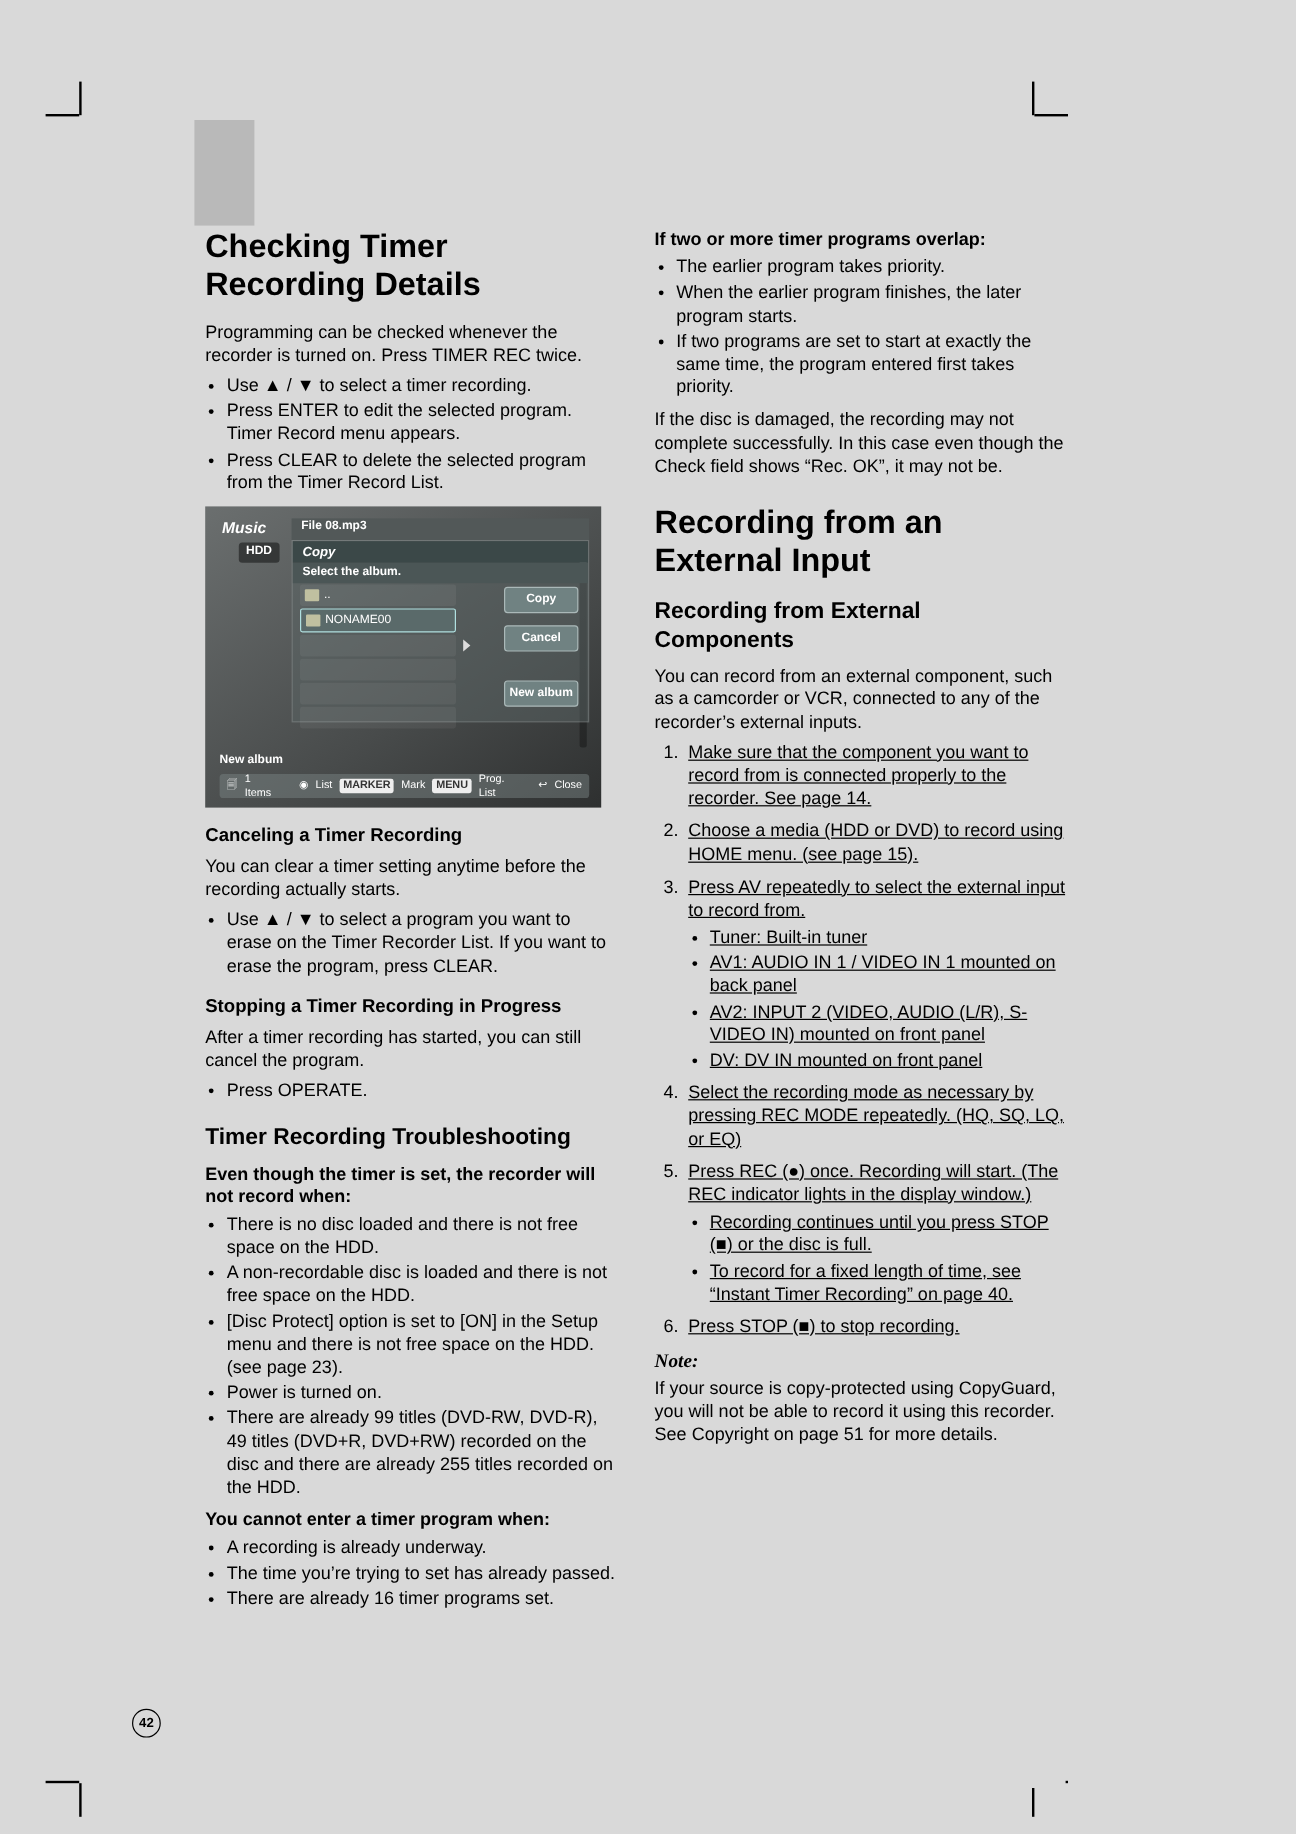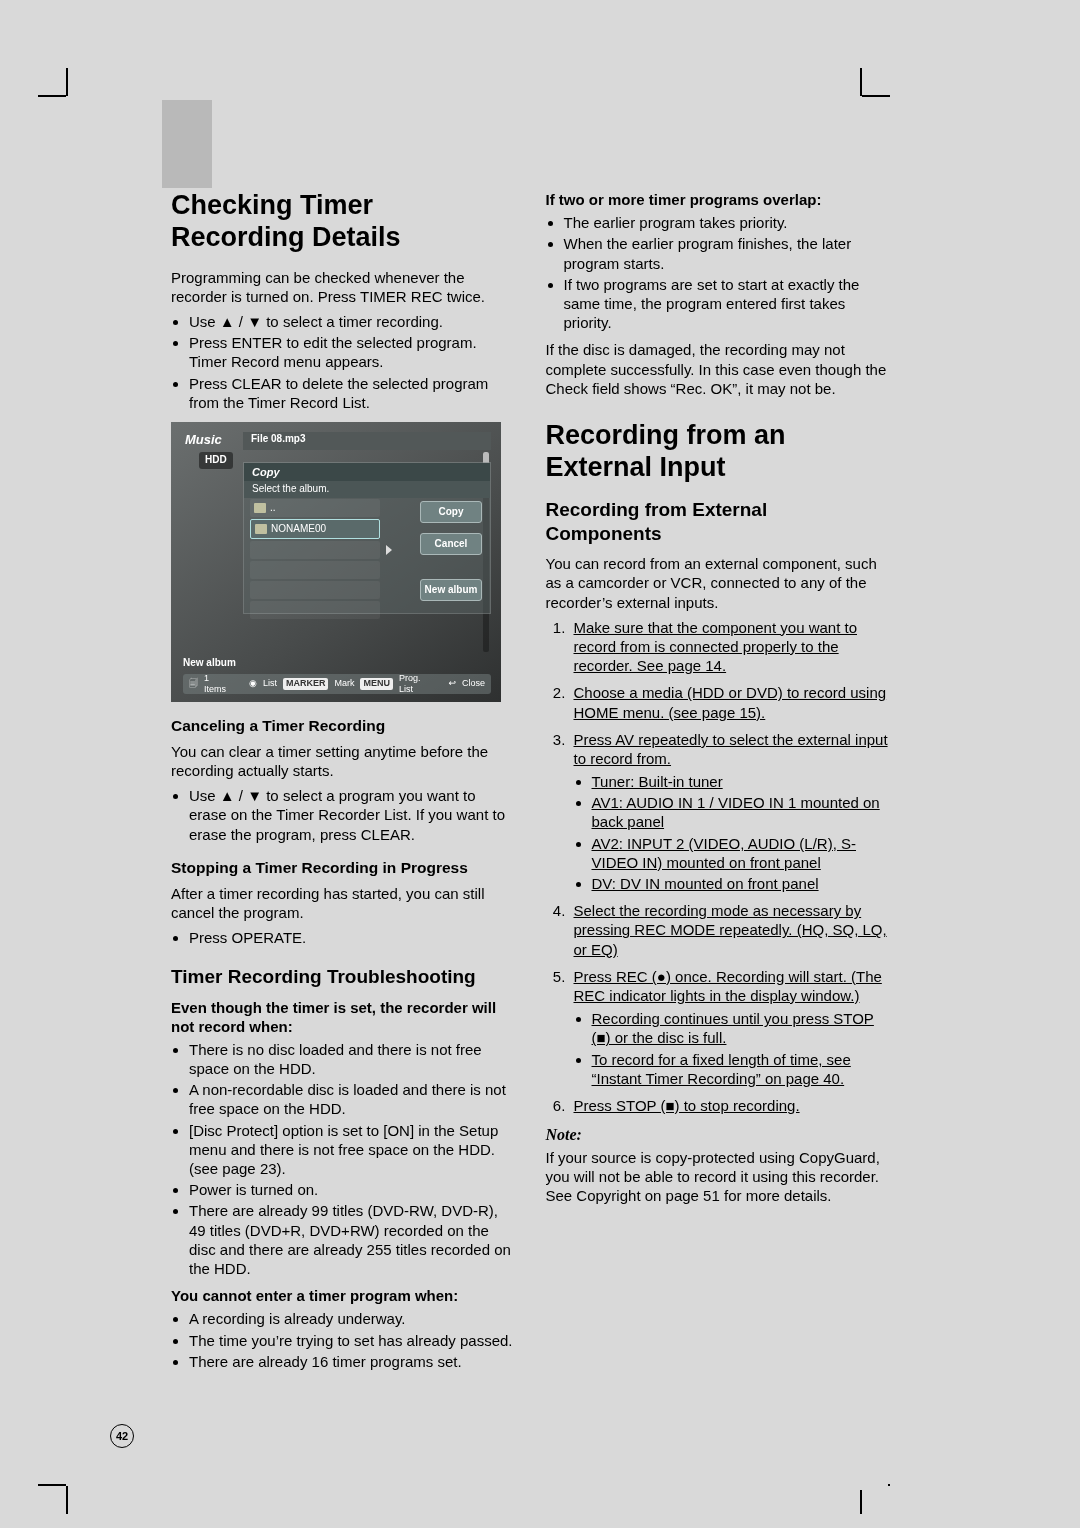--- a/index.html
+++ b/index.html
@@ -111,21 +111,21 @@
     text-decoration: underline;
   }
   ol.steps > li ul.bullets {
     margin-top: 4px;
     margin-bottom: 2px;
   }
 
   
   .osd {
     width: 330px;
-    height: 280px;
+    height: 251px;
     margin: 10px 0 14px 0;
     background: linear-gradient(145deg, #6b6f6f 0%, #484b4b 60%, #2e3030 100%);
     position: relative;
     font-family: Arial, sans-serif;
     font-size: 11px;
     color: #fff;
     overflow: hidden;
   }
   .osd .music-label {
     position: absolute;
@@ -154,34 +154,33 @@
     font-size: 10px;
   }
   .osd .window {
     position: absolute;
     top: 28px;
     left: 72px;
     right: 10px;
     height: 150px;
     background: rgba(90,100,100,0.5);
     border: 1px solid rgba(255,255,255,0.15);
-    margin-top: 12px;
   }
   .osd .win-title {
     background: #3b4848;
     font-style: italic;
     font-weight: bold;
     padding: 2px 8px;
     font-size: 11px;
   }
   .osd .win-sub {
     background: #4b5656;
     padding: 2px 8px;
     font-size: 10px;
-    font-weight: normal;
+    font-weight: bold;
   }
   .osd .list {
     position: absolute;
     top: 36px;
     left: 6px;
     width: 130px;
     bottom: 6px;
   }
   .osd .list .row {
     height: 18px;

